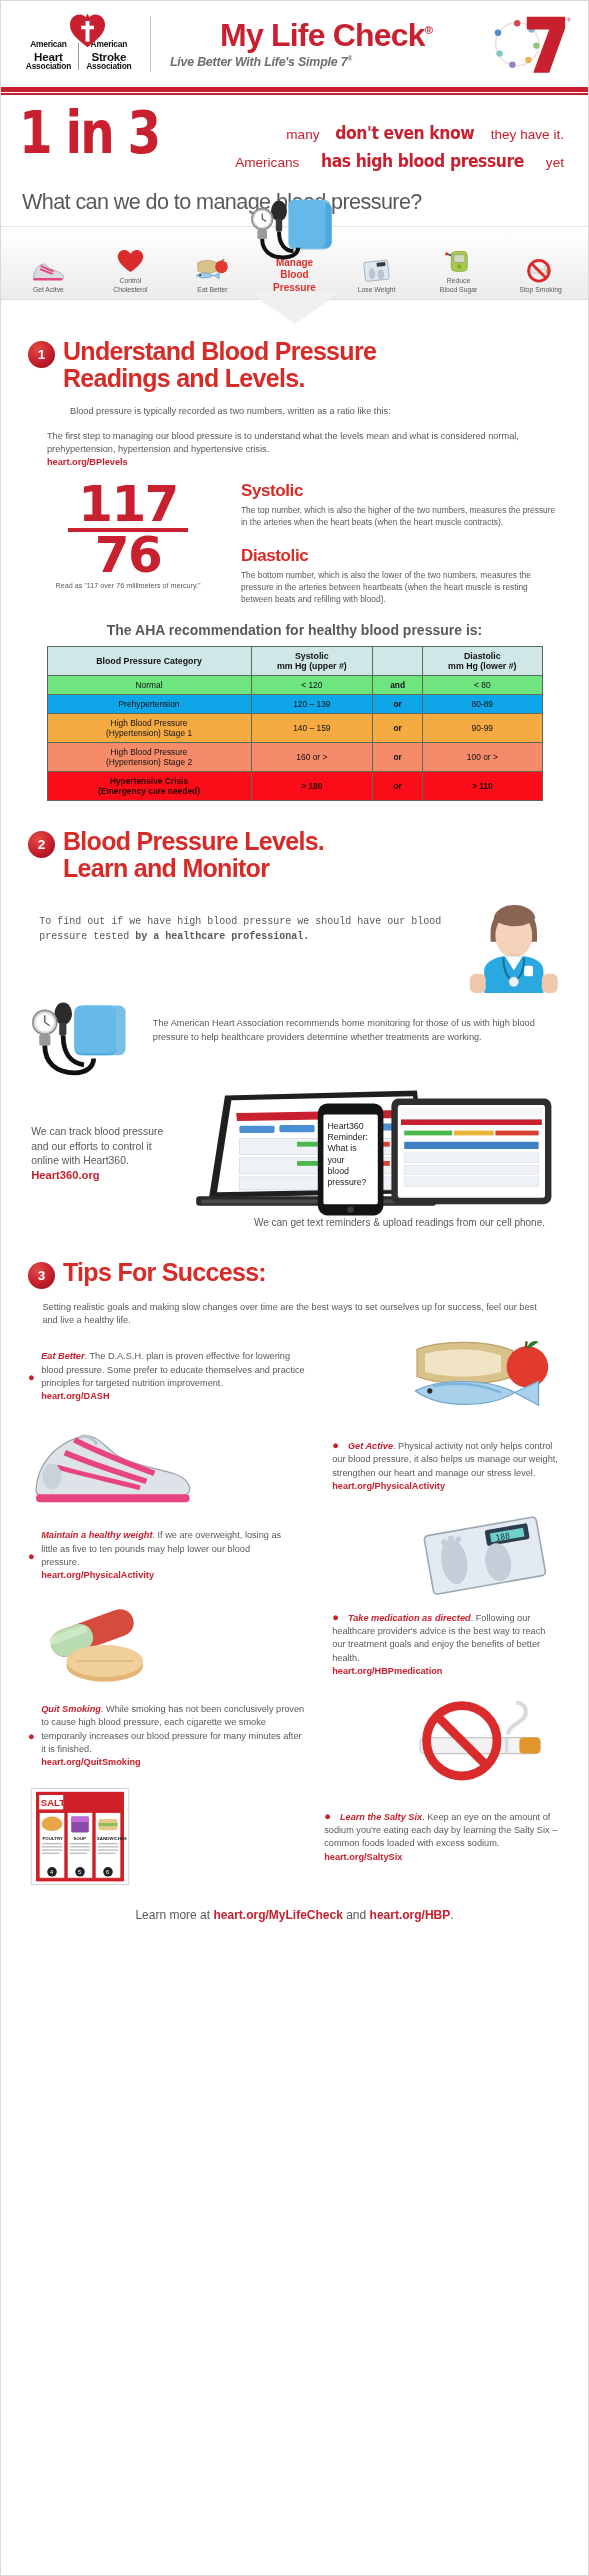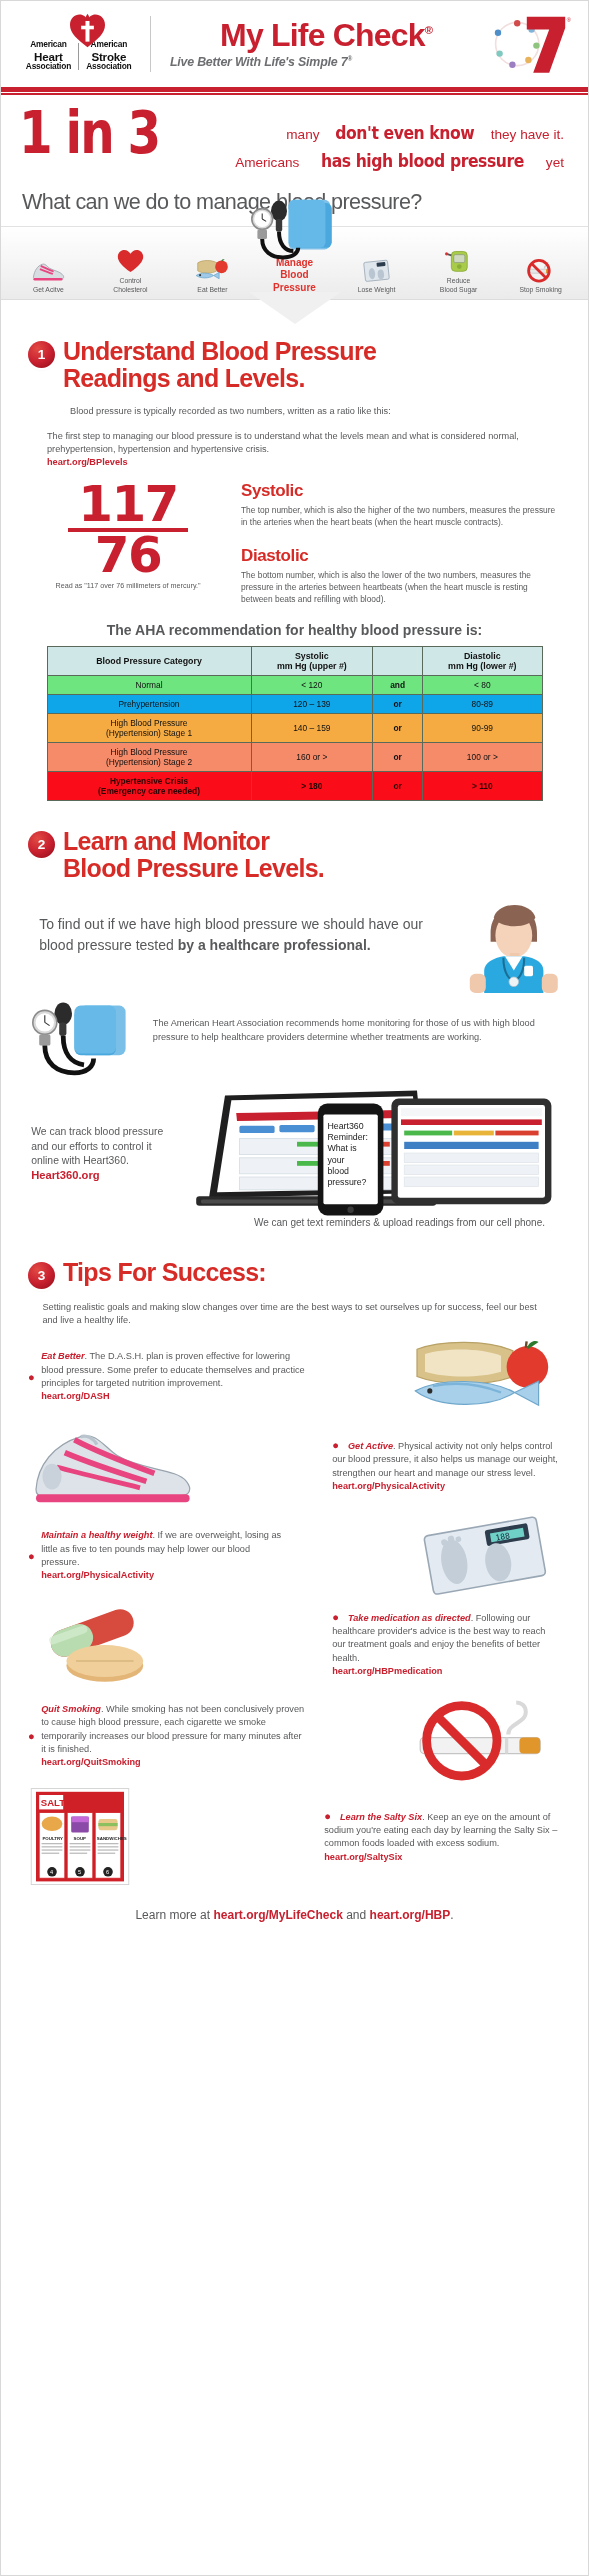--- a/index.html
+++ b/index.html
@@ -100,21 +100,21 @@
   .row-normal td { background:#6ee57f; }
   .row-pre td { background:#0ea5e9; }
   .row-s1 td { background:#f5ab42; }
   .row-s2 td { background:#f68b6a; }
   .row-crisis td { background:#fa0d18; color:#2b0406; font-weight:bold; }
   td.cat { width:204px; }
   td.conj { width:50px; font-weight:bold; }
 
   
   .s2-row1 { display:flex; align-items:flex-start; margin-top:14.4px; }
-  .s2-row1 .txt { flex:1; padding:17.6px 8px 0 11.2px; font-size:14px; line-height:1.5; }
+  .s2-row1 .txt { flex:1; padding:17.6px 8px 0 11.2px; font-size:10px; line-height:1.5;font-family:Liberation Mono, monospace; }
   .nurse { width:96px; height:96px; position:relative; }
   .s2-row2 { display:flex; align-items:flex-start; margin-top:3.2px; }
   .cuff { width:120px; height:88px; position:relative; flex:0 0 120px; }
   .s2-row2 .txt { flex:1; padding:21px 0 0 4.8px; font-size:9.2px; line-height:1.5; }
   .s2-row3 { display:flex; margin-top:4.8px; align-items:center; }
   .s2-row3 .txt { width:156px; font-size:10.4px; line-height:1.38; padding-left:3.2px;}
   .devices { flex:1; height:132px; position:relative; }
   .s2-row4 { text-align:right; font-size:10px; line-height:1.35; padding:0 16px 0 0; margin-top:-4.8px; }
 
   
@@ -381,22 +381,22 @@
           <td>&gt; 110</td>
         </tr>
       </tbody>
     </table>
   </div>
 
   <div class="sec" style="padding-top:27px">
     <div class="sec-head">
       <div class="badge">2</div>
       <div class="sec-title">
+        <div>Blood Pressure Levels.</div>
         <div>Learn and Monitor</div>
-        <div>Blood Pressure Levels.</div>
       </div>
     </div>
 
     <div class="s2-row1">
       <div class="txt">
         <span>To find out if we have high blood pressure we should have our blood pressure tested </span><b>by a healthcare professional.</b>
       </div>
       <svg class="nurse" viewBox="0 0 120 120">
         <path d="M32 44 C32 20 52 12 62 12 C76 12 90 22 90 46 L90 56 L32 56 Z" fill="#8a6352"></path>
         <ellipse cx="61" cy="48" rx="23" ry="28" fill="#f5d3bb"></ellipse>

